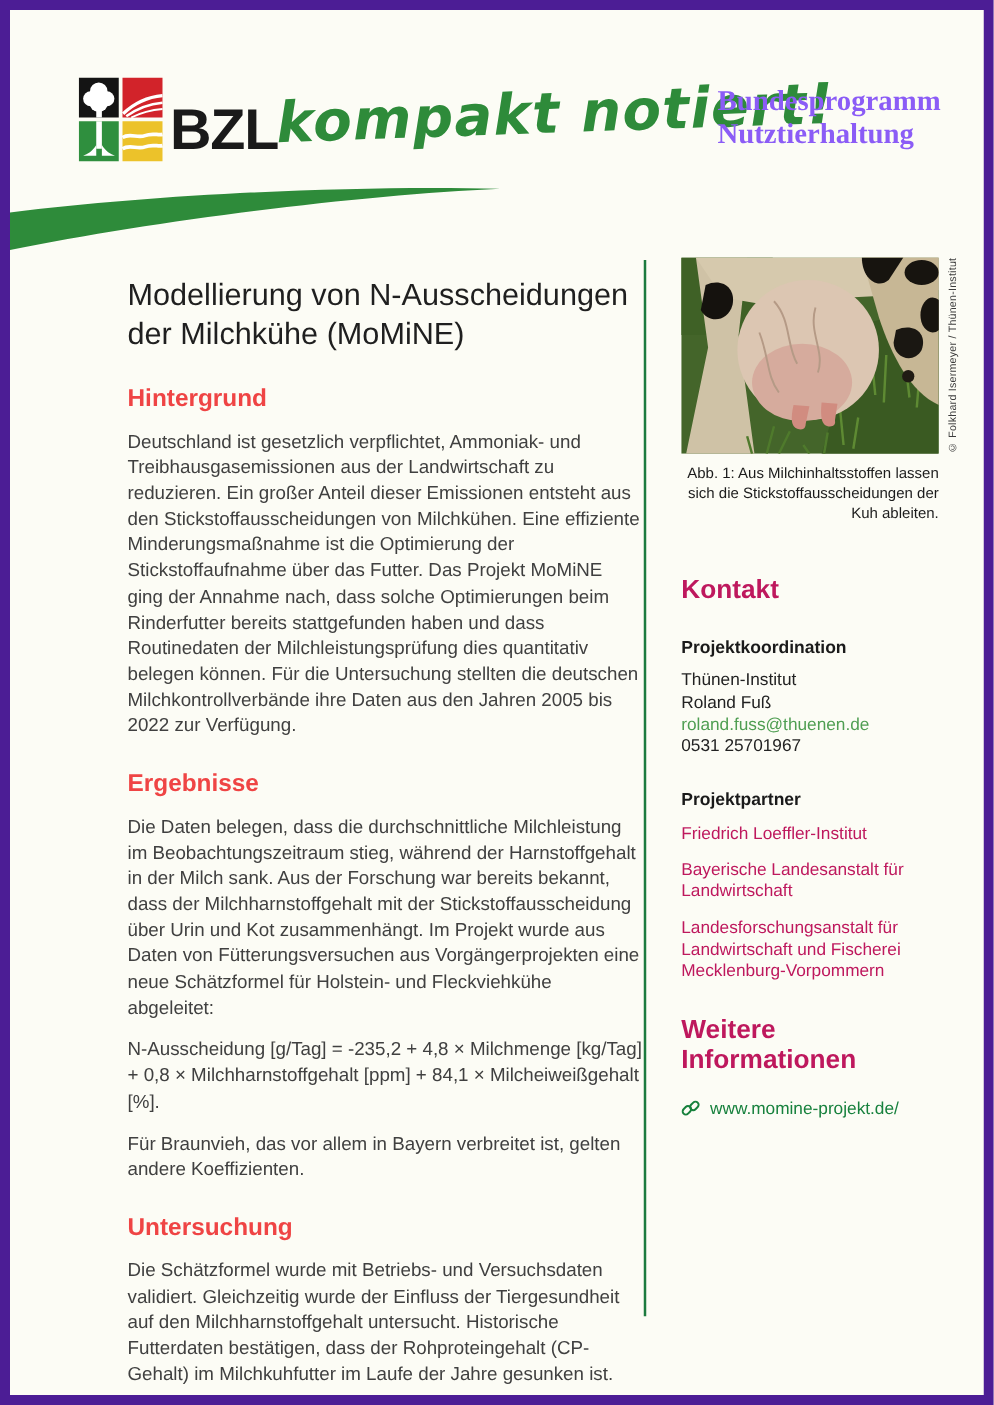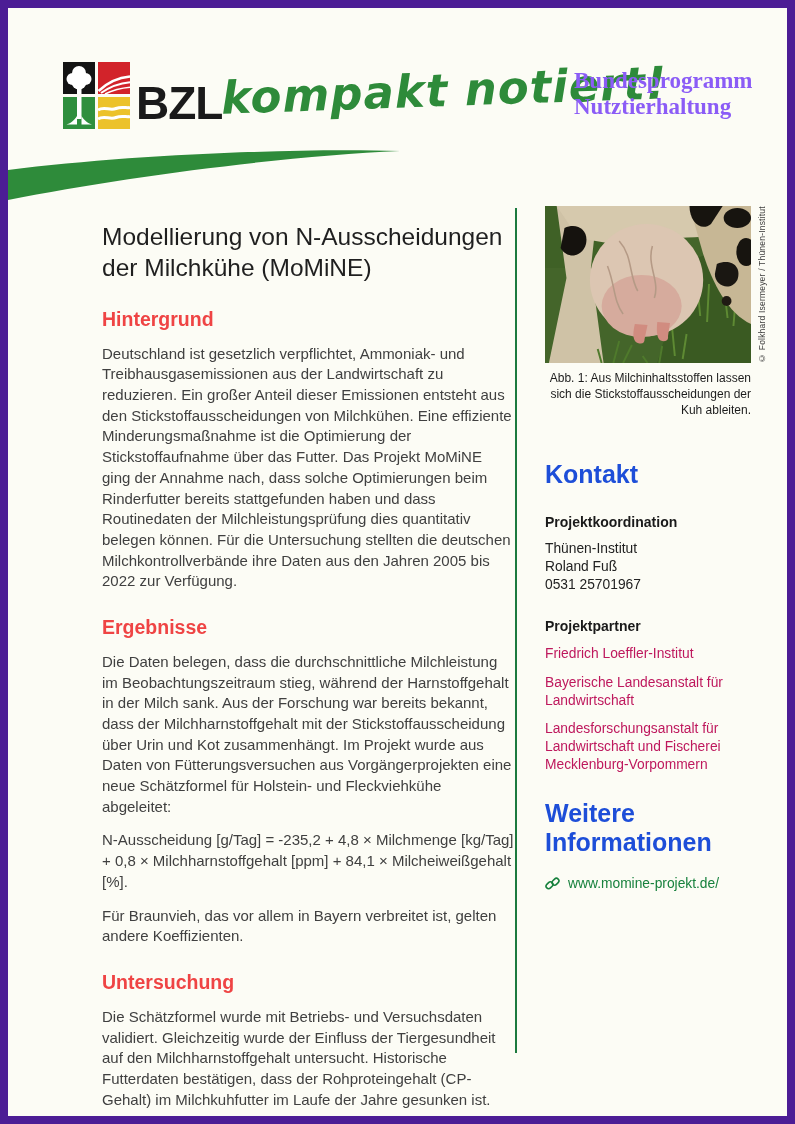--- a/index.html
+++ b/index.html
@@ -60,21 +60,21 @@
   .cow-photo { display: block; width: 206px; height: 157px; }
   .credit {
     position: absolute; top: 0; right: -16px; height: 157px;
     writing-mode: vertical-rl; transform: rotate(180deg);
     font-size: 8.5px; color: #3c3c3c; letter-spacing: 0.2px;
     text-align: left; white-space: nowrap;
   }
   .fig-caption { margin-top: 8px; font-size: 12px; line-height: 1.32; color: #1c1c1c; text-align: right; }
 
   .right-col h2 {
-    color: #1d4ed8; font-size: 25px; font-weight: bold; margin-top: 42px;
+    color: #be185d; font-size: 21px; font-weight: bold; margin-top: 42px;
   }
   .contact-label { font-size: 14px; font-weight: bold; color: #1a1a1a; margin-top: 25px; }
   .contact-lines { margin-top: 10px; font-size: 13.8px; line-height: 1.28; color: #222; }
   .email-link { color: #4f9e52; text-decoration: none; display: block; }
   .partner-item { font-size: 13.8px; line-height: 1.28; color: #be185d; margin-top: 11px; }
   .more-info h2 { margin-top: 26px; }
   .link-row { margin-top: 19px; display: flex; align-items: flex-end; gap: 8px; }
   .link-row a { font-size: 13.8px; color: #17813d; text-decoration: none; }
   .link-icon { flex: 0 0 auto; width: 15px; height: 15px; }
 </style>
@@ -180,20 +180,21 @@
       <div class="fig-caption">Abb. 1: Aus Milchinhaltsstoffen lassen sich die Stickstoffausscheidungen der Kuh ableiten.</div>
     </div>
 
     <div class="contact">
       <h2>Kontakt</h2>
 
       <div class="contact-label">Projektkoordination</div>
       <div class="contact-lines">
         <div>Thünen-Institut</div>
         <div>Roland Fuß</div>
+        <a href="#" class="email-link">roland.fuss@thuenen.de</a>
         <div>0531 25701967</div>
       </div>
 
       <div class="contact-label">Projektpartner</div>
       <div class="partner-item">Friedrich Loeffler-Institut</div>
       <div class="partner-item">Bayerische Landesanstalt für Landwirtschaft</div>
       <div class="partner-item">Landesforschungsanstalt für Landwirtschaft und Fischerei Mecklenburg-Vorpommern</div>
     </div>
 
     <div class="more-info">

